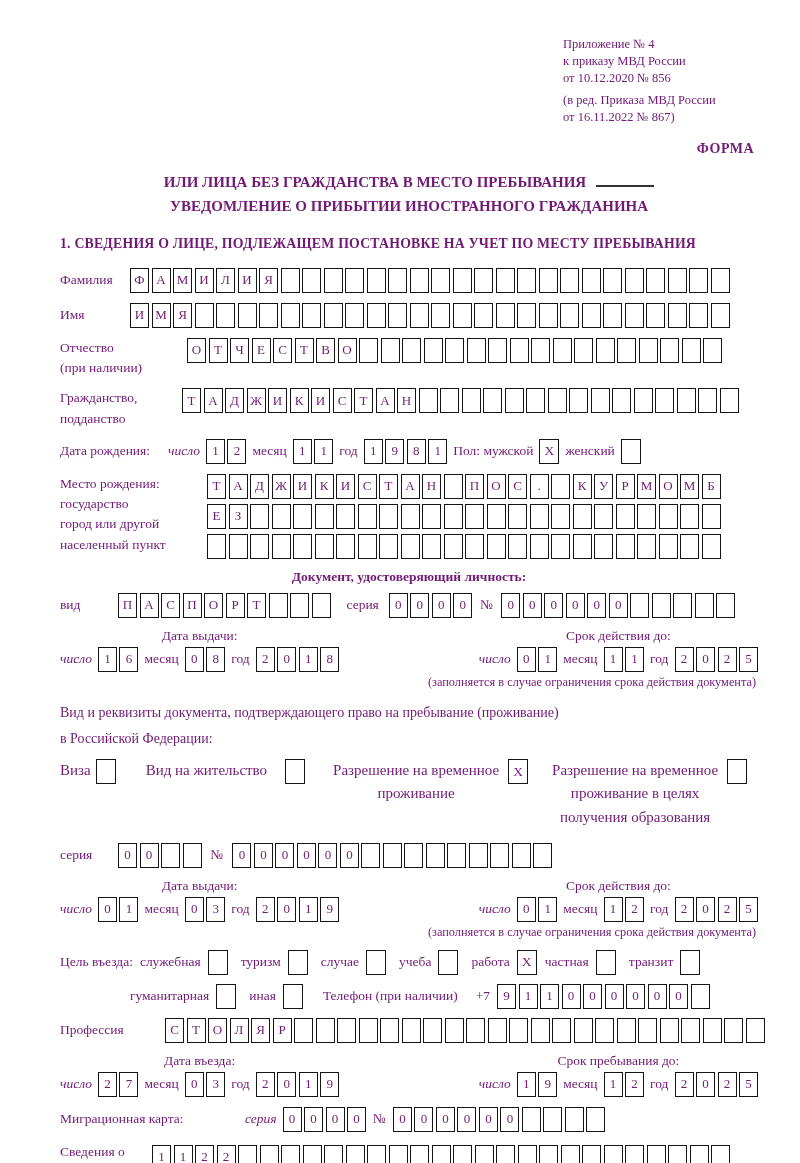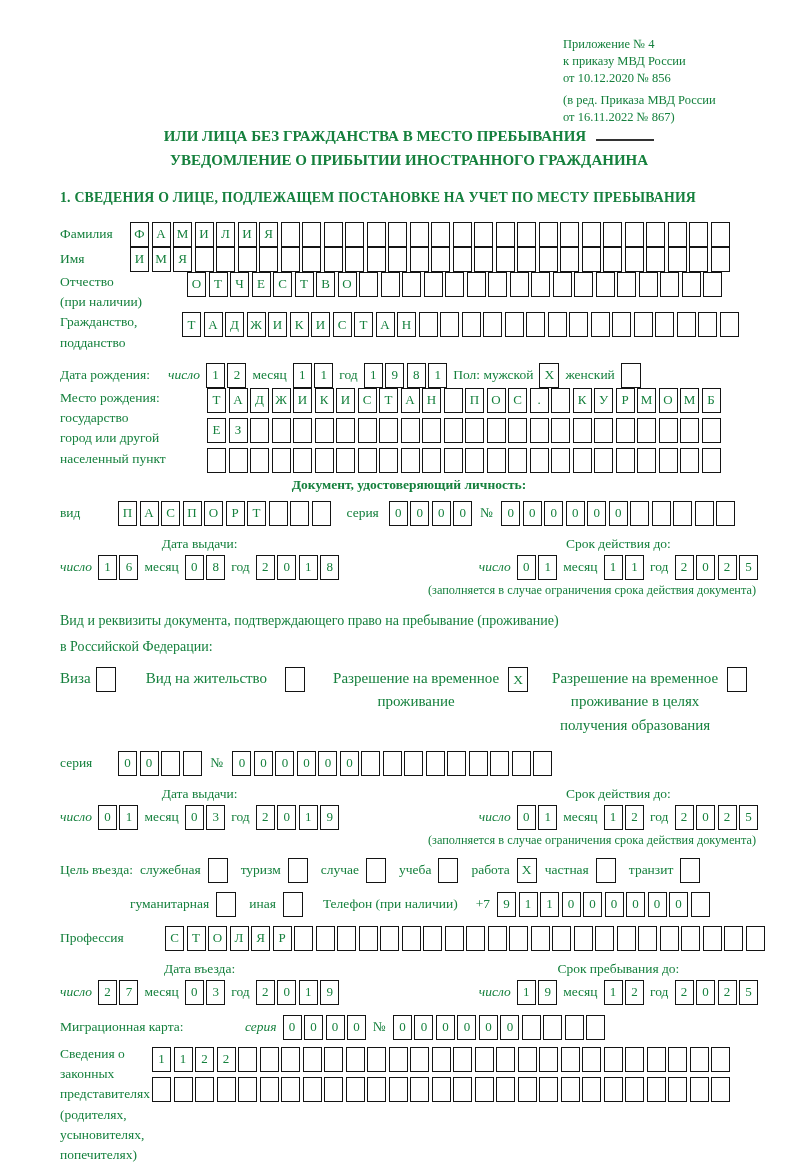--- a/index.html
+++ b/index.html
@@ -1,29 +1,29 @@
 <!DOCTYPE html>
 <html><head>
 <meta charset="utf-8">
 <style>
   * { box-sizing: border-box; }
   html,body { margin:0; padding:0; background:#e8e8e8; }
   .page {
     width:800px; height:1163px; margin:0 auto; background:#ffffff;
-    font-family:"Liberation Serif", serif; color:#15803d;
+    font-family:"Liberation Serif", serif; color:#701a75;
     padding:36px 42px 0 60px; overflow:hidden; position:relative;
   }
   .top-right { margin-left:auto; width:195px; font-size:12.5px; line-height:1.35; }
   .top-right .grp2 { margin-top:5px; }
   .forma { text-align:right; font-weight:bold; font-size:14px; margin:16px 4px 14px 0; letter-spacing:.5px; }
   .title { text-align:center; font-weight:bold; font-size:15px; line-height:1.55; margin-bottom:18px; }
   .blank-line { display:inline-block; width:58px; border-bottom:2px solid #333; height:12px; margin-left:10px; }
   .section-heading { font-weight:bold; font-size:13.8px; letter-spacing:.2px; margin:0 0 16px 0; }
 
-  .frow { display:flex; align-items:center; margin-bottom:0; }
+  .frow { display:flex; align-items:center; margin-bottom:10px; }
   .frow.top { align-items:flex-start; }
   .label { font-size:13.5px; white-space:pre-line; line-height:1.5; flex:0 0 auto; }
   .cells { display:flex; gap:2.5px; flex:0 0 auto; }
   .cell {
     width:19px; height:25px; border:1.6px solid #141414; flex:0 0 auto;
     display:flex; align-items:center; justify-content:center;
     font-size:13px; font-family:"Liberation Serif", serif;
   }
   .cellcol { display:flex; flex-direction:column; gap:5px; }
   .w { font-size:13.5px; margin:0 6px; flex:0 0 auto; }
@@ -60,20 +60,21 @@
 <div class="page">
 
   <div class="top-right">
     <div>Приложение № 4</div>
     <div>к приказу МВД России</div>
     <div>от 10.12.2020 № 856</div>
     <div class="grp2">(в ред. Приказа МВД России</div>
     <div>от 16.11.2022 № 867)</div>
   </div>
 
+  <div class="forma">ФОРМА</div>
 
   <div class="title">
     <div><span>ИЛИ ЛИЦА БЕЗ ГРАЖДАНСТВА В МЕСТО ПРЕБЫВАНИЯ</span><span class="blank-line"></span></div>
     <div>УВЕДОМЛЕНИЕ О ПРИБЫТИИ ИНОСТРАННОГО ГРАЖДАНИНА</div>
   </div>
 
   <div class="section-heading">1. СВЕДЕНИЯ О ЛИЦЕ, ПОДЛЕЖАЩЕМ ПОСТАНОВКЕ НА УЧЕТ ПО МЕСТУ ПРЕБЫВАНИЯ</div>
 
   <div class="frow">
     <div class="label" style="width:70px">Фамилия</div>

